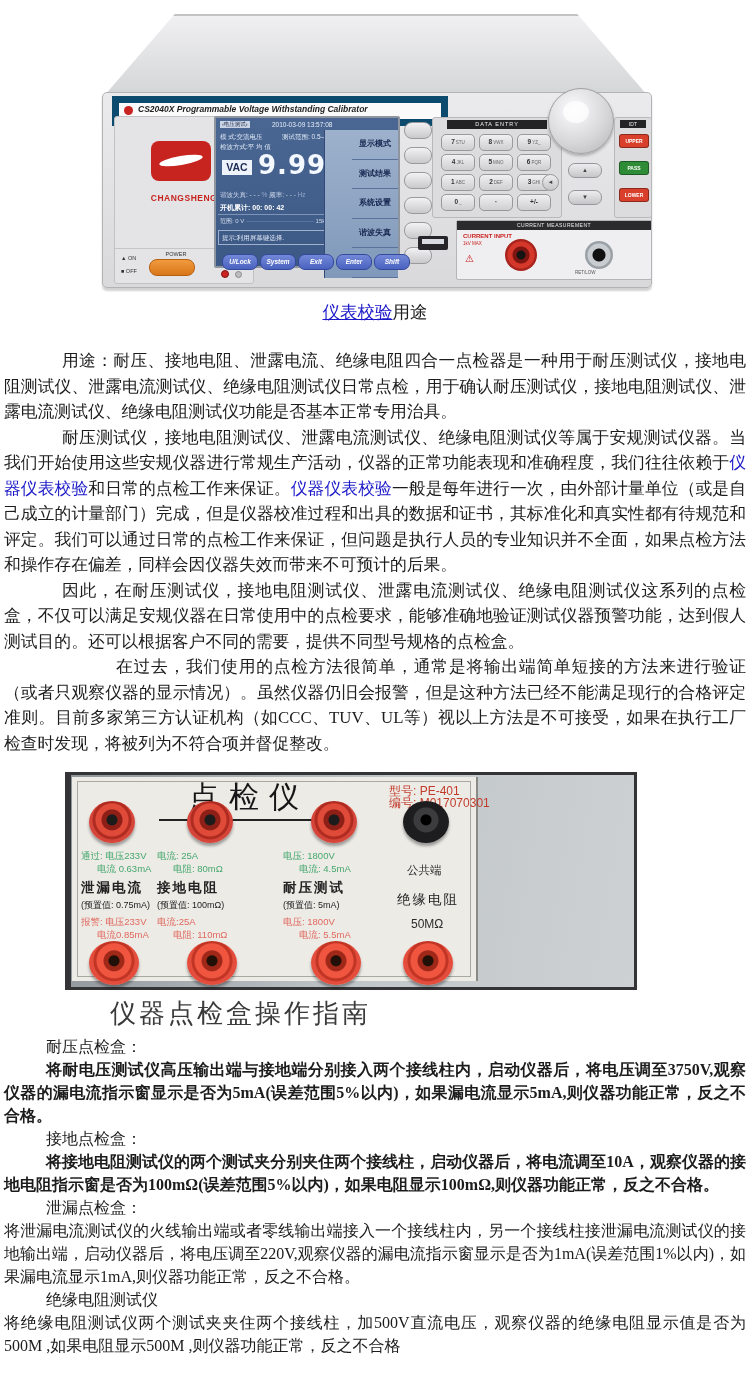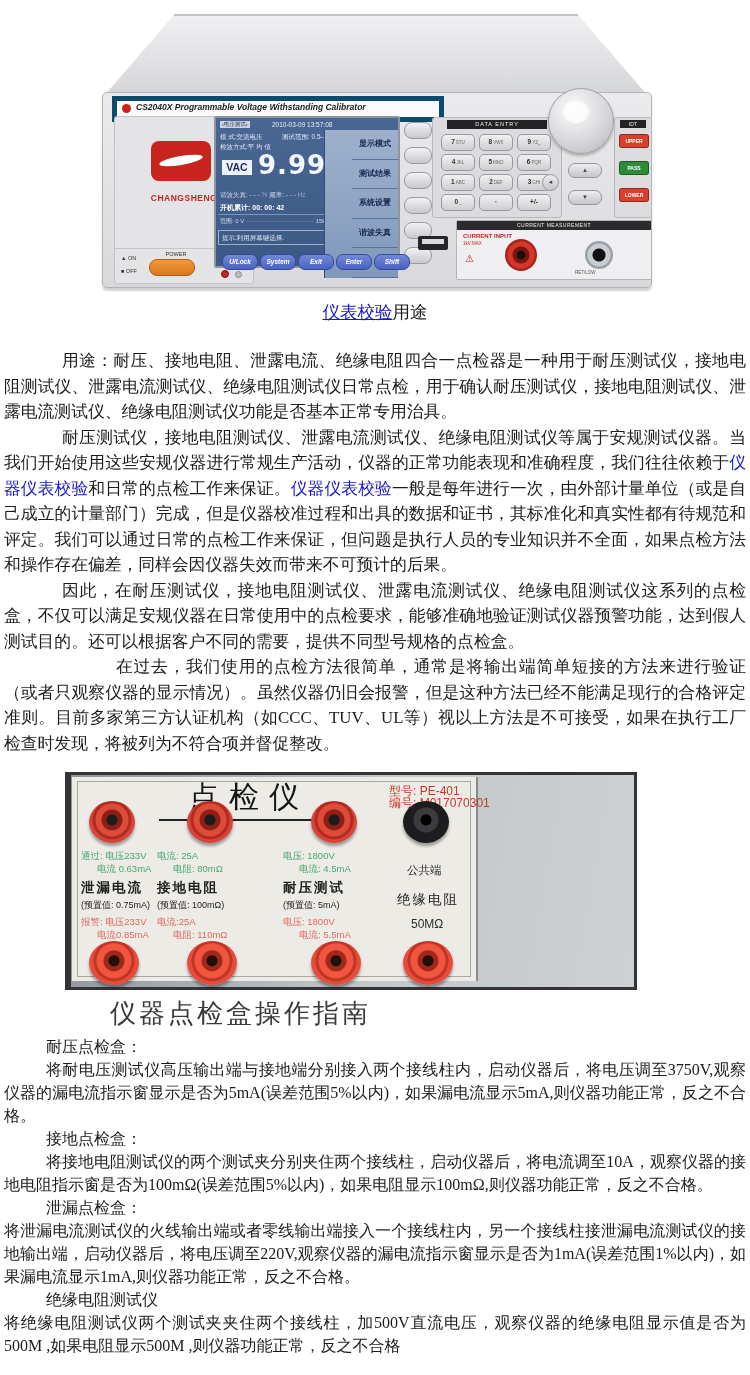--- a/index.html
+++ b/index.html
@@ -5,21 +5,21 @@
   html,body{margin:0;padding:0;background:#fff;}
   body{width:750px;height:1375px;overflow:hidden;font-family:"Liberation Serif","DejaVu Serif",serif;color:#1c1c1c;}
   .doc{position:relative;width:750px;}
 
   
   .device{position:relative;width:557px;height:288px;margin:4px 0 0 98px;font-family:"Liberation Sans","DejaVu Sans",sans-serif;}
   .lid{position:absolute;left:6px;top:10px;width:544px;height:80px;background:linear-gradient(#f0f0f2,#d4d5d7);
        clip-path:polygon(13% 0,87% 0,100% 100%,0 100%);border-top:2px solid #c2c3c5;}
   .front{position:absolute;left:4px;top:88px;width:548px;height:194px;background:linear-gradient(#ebebed,#d9d9db);
        border:1px solid #b3b3b5;border-radius:5px;box-shadow:0 3px 2px rgba(0,0,0,.18);}
-  .hdrbar{position:absolute;left:14px;top:92px;width:322px;height:16px;background:#fafafa;border:5px solid #0c4a6e;}
+  .hdrbar{position:absolute;left:14px;top:92px;width:322px;height:16px;background:#fafafa;border:7px solid #0c4a6e;}
   .hdrlogo{position:absolute;left:5px;top:3px;width:9px;height:9px;border-radius:50%;background:#c7231f;}
   .hdrtitle{position:absolute;left:19px;top:1px;font-size:8.5px;font-style:italic;font-weight:bold;color:#222;white-space:nowrap;}
   .leftpanel{position:absolute;left:16px;top:112px;width:138px;height:166px;background:#e4e4e6;border:1px solid #c2c2c4;border-radius:3px;}
   .brandmark{position:absolute;left:36px;top:24px;width:60px;height:40px;background:#c7231f;border-radius:8px;}
   .brandmark:after{content:"";position:absolute;left:8px;top:15px;width:44px;height:9px;background:#fff;border-radius:50%;transform:rotate(-10deg);}
   .brandname{position:absolute;left:12px;top:76px;width:114px;text-align:center;font-size:8.5px;font-weight:bold;color:#c7231f;letter-spacing:.5px;}
   .powerarea{position:absolute;left:0;bottom:0;width:100%;height:34px;border-top:1px solid #c5c5c7;}
   .pw-on{position:absolute;left:6px;top:6px;font-size:5.5px;color:#333;}
   .pw-off{position:absolute;left:6px;top:19px;font-size:5.5px;color:#333;}
   .pw-label{position:absolute;left:38px;top:2px;width:46px;text-align:center;font-size:5.5px;color:#333;}
@@ -127,21 +127,21 @@
   .rtext .l2{display:block;padding-left:16px;}
   .pcommon{position:absolute;left:336px;top:88px;font-size:11.5px;color:#2c2c2c;font-family:"Liberation Serif",serif;}
   .pinsul{position:absolute;left:326px;top:116px;font-size:13.5px;font-weight:normal;letter-spacing:2px;color:#222;font-family:"Liberation Serif",serif;}
   .pinsval{position:absolute;left:340px;top:142px;font-size:12px;color:#2c2c2c;}
 
   
   .caption{margin:6px 0 2px 110px;font-size:26px;font-weight:normal;color:#3a3a3a;letter-spacing:3px;}
   .guide{padding:2px 4px 0 4px;font-size:16px;line-height:23px;text-align:justify;}
   .guide p{margin:0;}
   .ghead{text-indent:42px;}
-  .gbody.indent{text-indent:42px;}
+  .gbody.indent{text-indent:42px;font-weight:bold;}
   .gbody.flush{text-indent:0;}
 </style>
 </head>
 <body>
 
 <div class="doc">
 
   <div class="device">
     <div class="lid"></div>
     <div class="front"></div>

